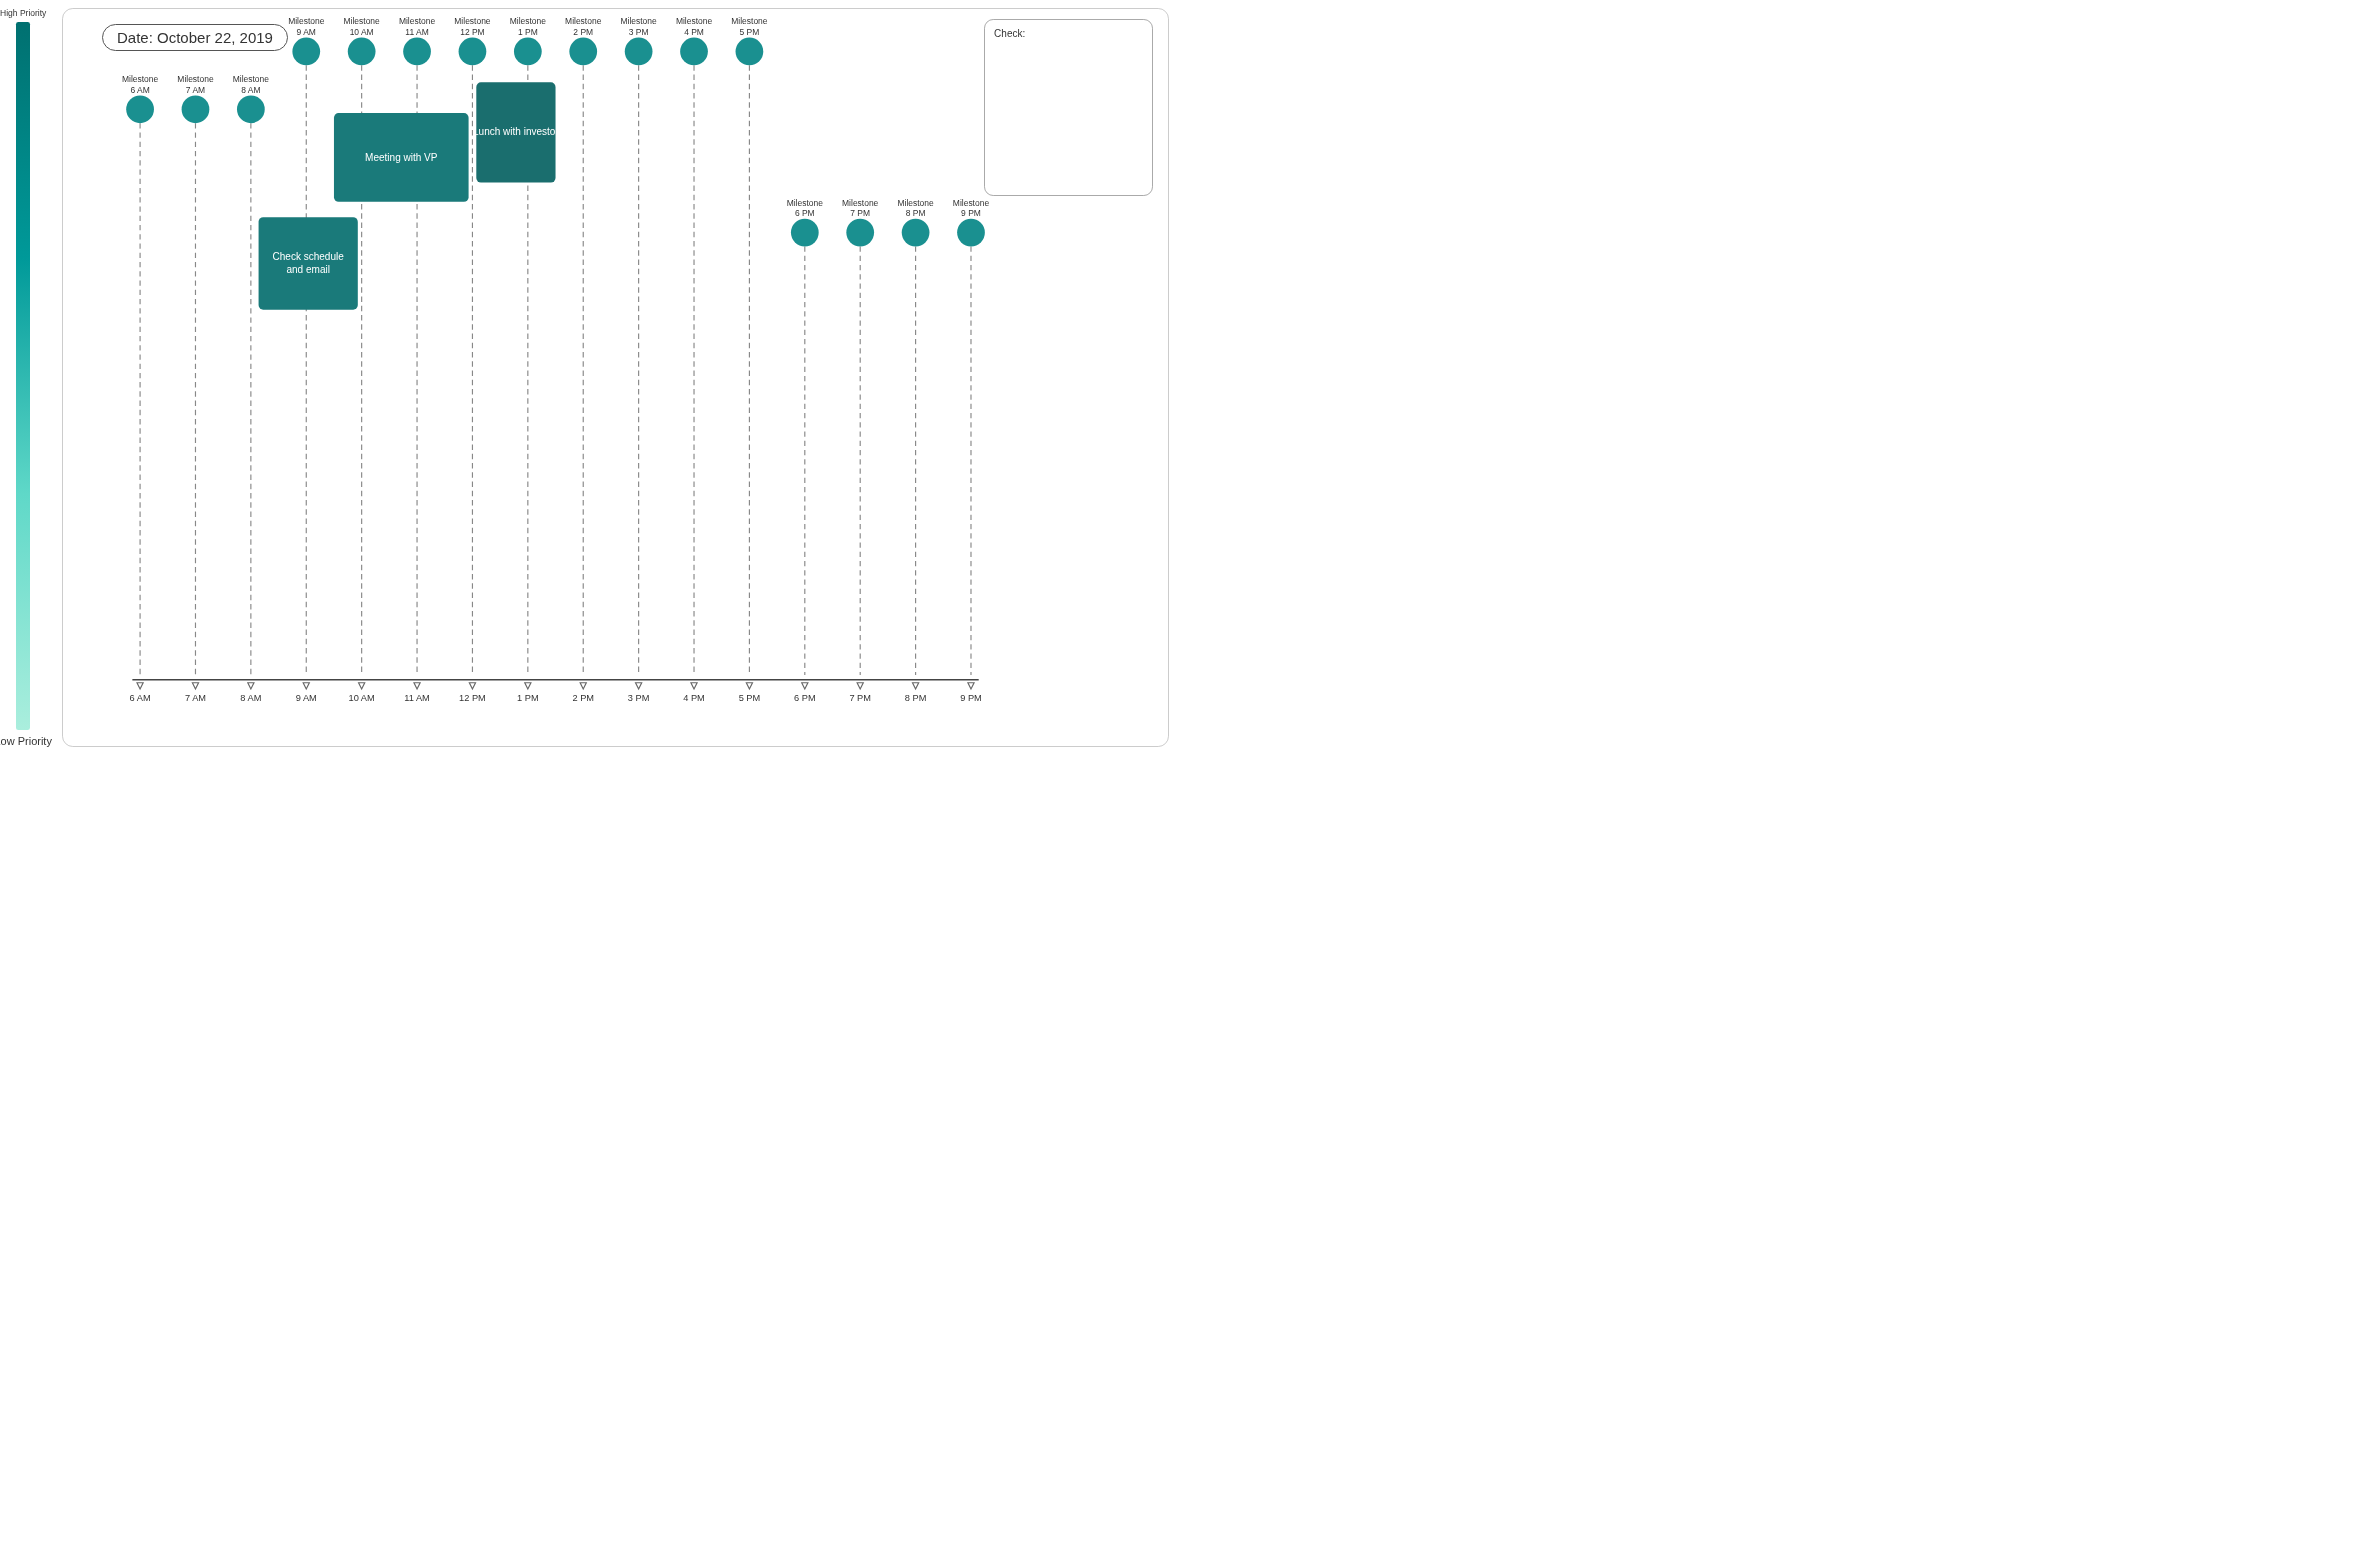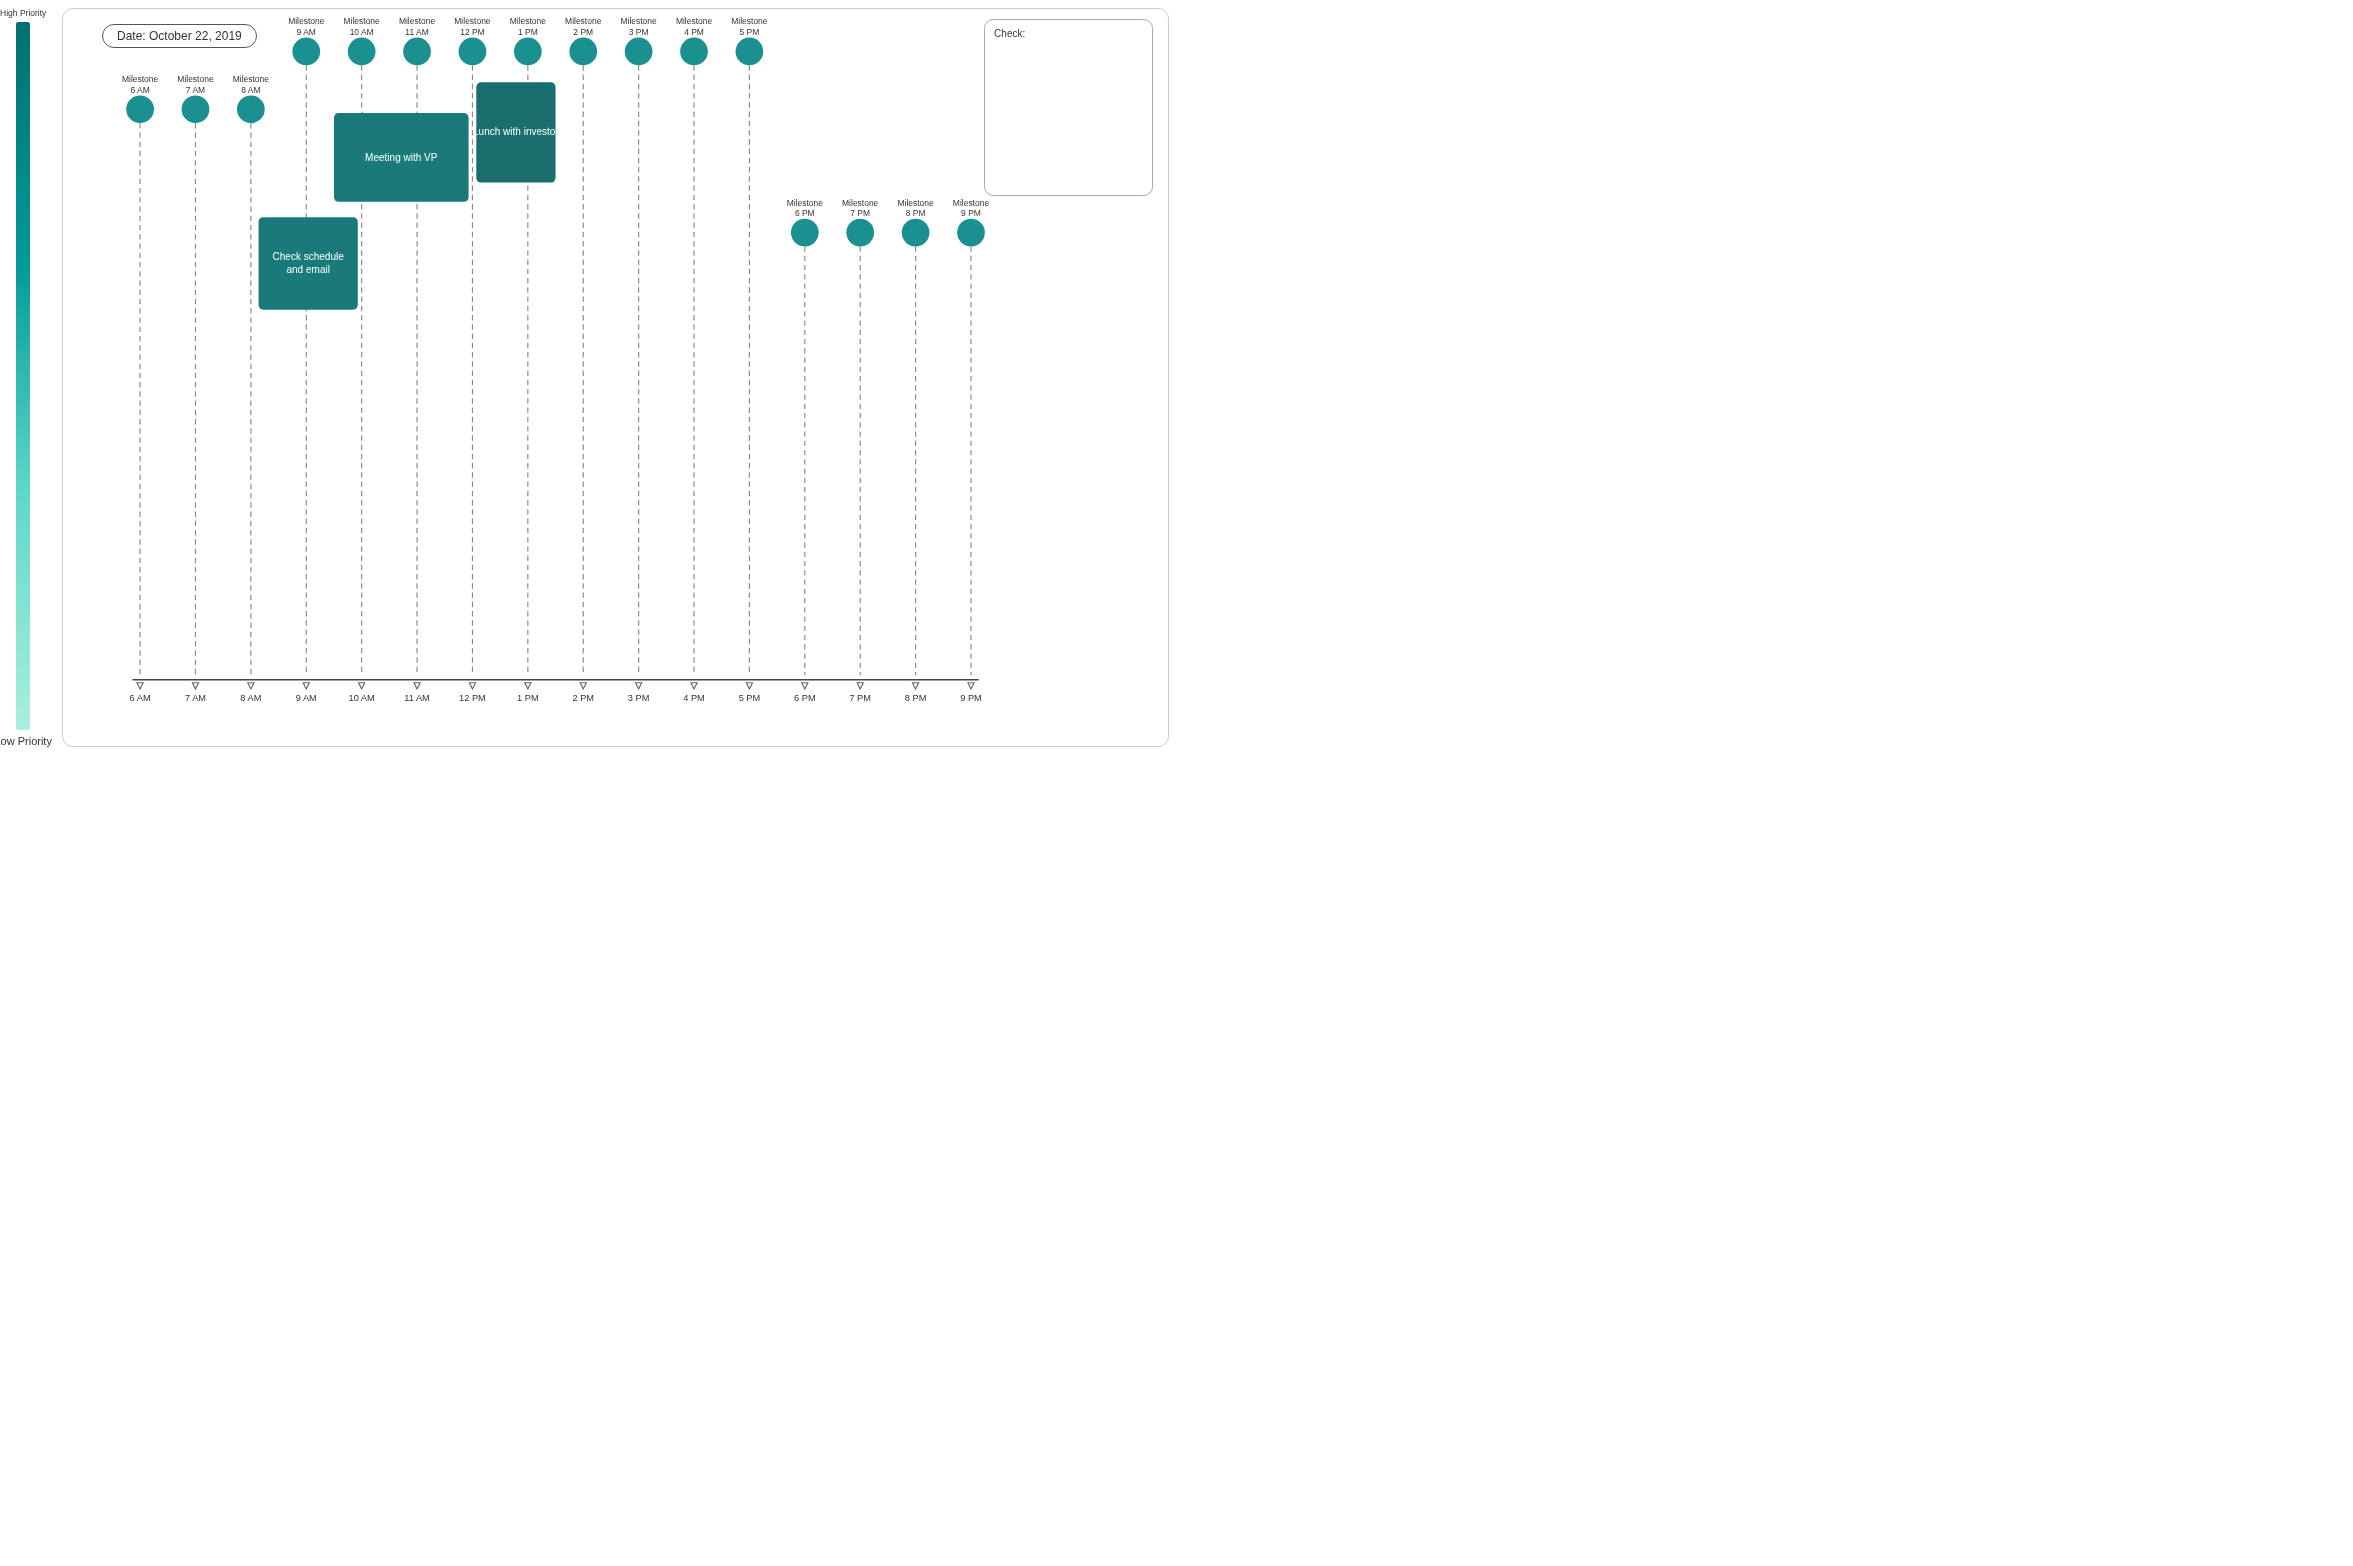--- a/index.html
+++ b/index.html
@@ -66,21 +66,21 @@
     }
 
     
     .date-box {
       position: absolute;
       left: 39px;
       top: 15.4px;
       border: 1.2px solid #555;
       border-radius: 15.4px;
       padding: 3.9px 14px;
-      font-size: 12px;
+      font-size: 15px;
       color: #333;
       background: #fff;
     }
 
     
     .notes-box {
       position: absolute;
       right: 15.4px;
       top: 10.8px;
       width: 169px;

